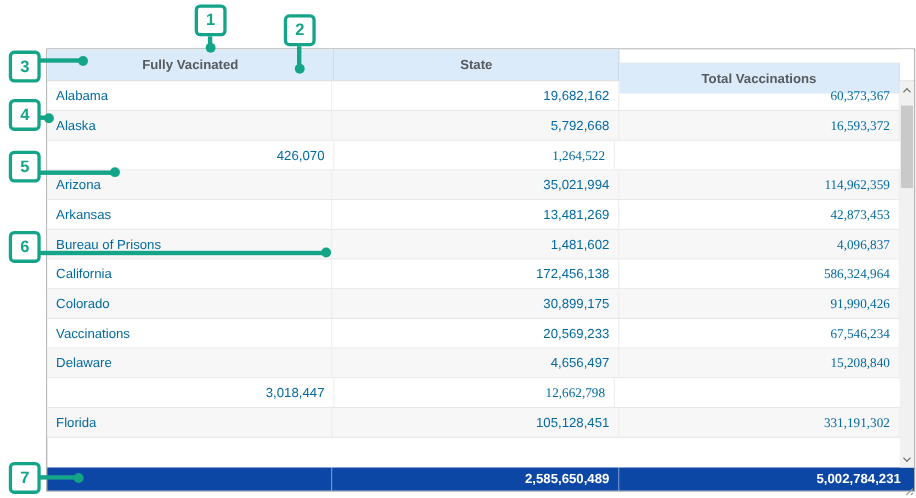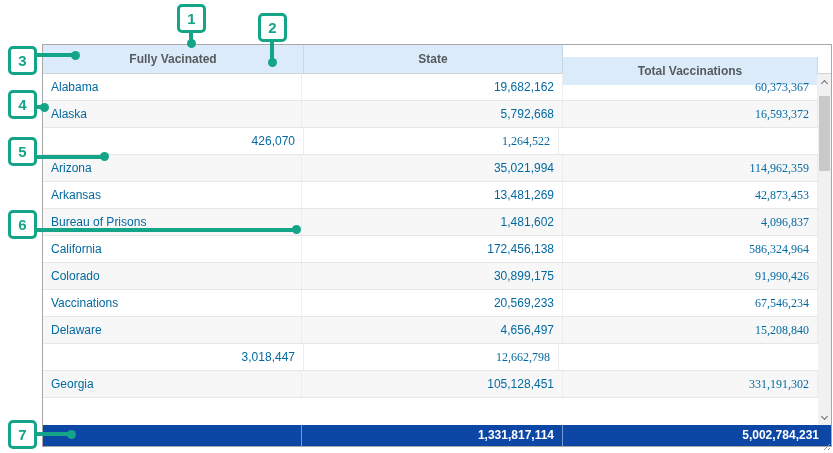--- a/index.html
+++ b/index.html
@@ -128,29 +128,29 @@
         <div class="trow alt">
           <div class="tcell c1">Delaware</div>
           <div class="tcell c2">4,656,497</div>
           <div class="tcell c3">15,208,840</div>
         </div>
         <div class="trow">
           <div class="tcell c2">3,018,447</div>
           <div class="tcell c3">12,662,798</div>
         </div>
         <div class="trow alt">
-          <div class="tcell c1">Georgia</div>
+          <div class="tcell c1">Florida</div>
           <div class="tcell c2">105,128,451</div>
           <div class="tcell c3">331,191,302</div>
         </div>
       </div>
 
     <div class="total-row">
       <div class="total-cell c1"></div>
-      <div class="total-cell c2">1,331,817,114</div>
+      <div class="total-cell c2">2,585,650,489</div>
       <div class="total-cell c3">5,002,784,231</div>
     </div>
 
     <div class="scrollbar">
       <div class="scroll-btn up">
         <span class="chev up"></span>
       </div>
       <div class="thumb"></div>
       <div class="scroll-btn down">
         <span class="chev down"></span>

